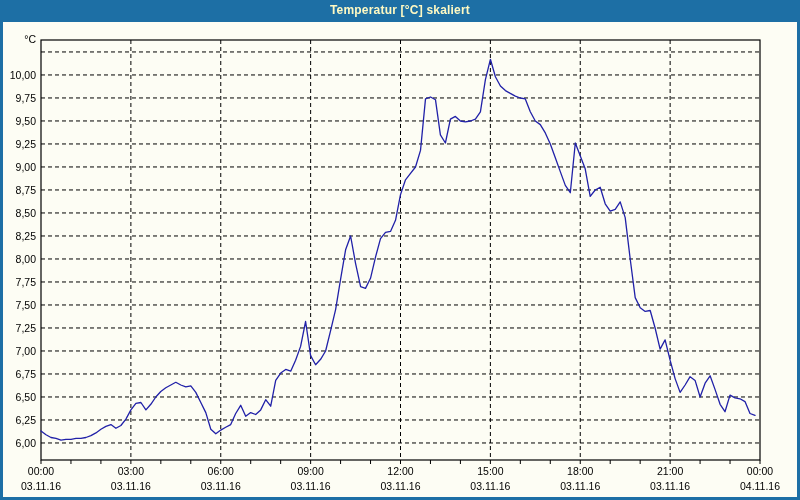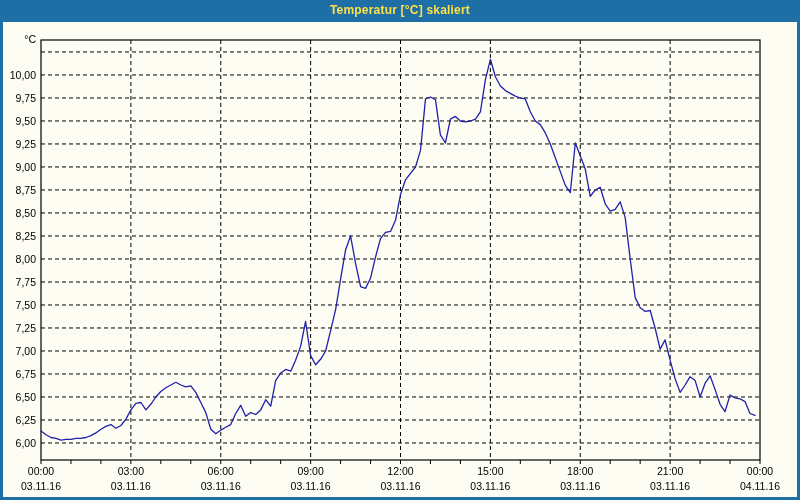--- a/index.html
+++ b/index.html
@@ -7,21 +7,21 @@
   .window {
     position:relative;
     width:800px; height:500px;
     background:#1d6fa5;
     font-family:"Liberation Sans", sans-serif;
     overflow:hidden;
   }
   .titlebar {
     position:absolute; top:0; left:0; width:800px; height:20px;
     display:flex; align-items:center; justify-content:center;
-    color:#fde047; font-size:12px; font-weight:bold;
+    color:#fef9c3; font-size:12px; font-weight:bold;
     letter-spacing:0.2px;
   }
   .content {
     position:absolute; top:22px; left:3px; width:794px; height:475px;
     background:#fdfdf4;
   }
   svg.chart { position:absolute; top:0; left:0; width:800px; height:500px; display:block; }
 </style>
 </head>
 <body>

